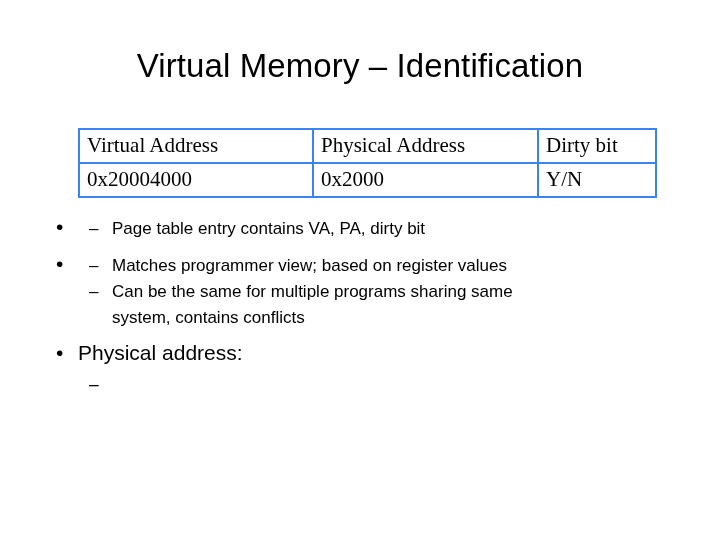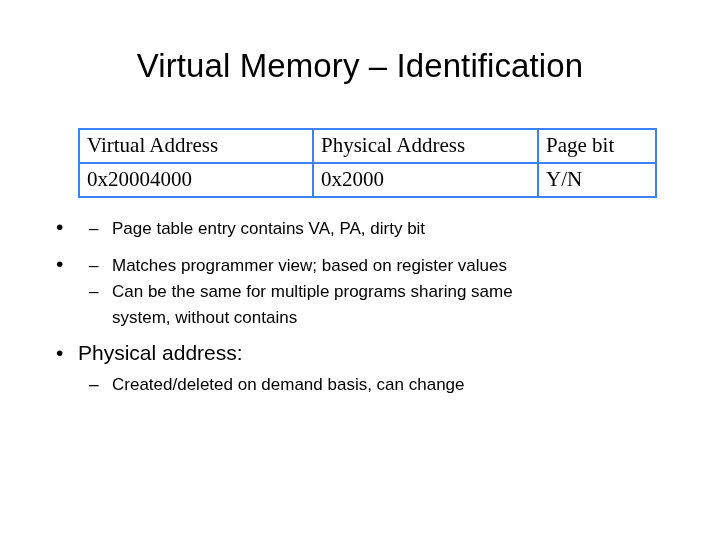--- a/index.html
+++ b/index.html
@@ -120,21 +120,21 @@
   <table class="pte-table">
     <colgroup>
       <col class="col-va">
       <col class="col-pa">
       <col class="col-dirty">
     </colgroup>
     <tbody>
       <tr>
         <td>Virtual Address</td>
         <td>Physical Address</td>
-        <td>Page bit</td>
+        <td>Dirty bit</td>
       </tr>
       <tr>
         <td>0x20004000</td>
         <td>0x2000</td>
         <td>Y/N</td>
       </tr>
     </tbody>
   </table>
 
   <div class="body-block">
@@ -156,32 +156,31 @@
     <div class="gap-sm"></div>
     <div class="bullet-l2">
       <span class="marker">–</span>
       <span>Matches programmer view; based on register values</span>
     </div>
     <div class="bullet-l2">
       <span class="marker">–</span>
       <span>Can be the same for multiple programs sharing same</span>
     </div>
     <div class="bullet-l2 wrap-line">
-      <span>system, without contains</span>
+      <span>system, contains conflicts</span>
     </div>
 
     <div class="gap-md"></div>
 
     <div class="bullet-l1">
       <span class="marker">•</span>
       <span>Physical address:</span>
     </div>
     <div class="gap-sm"></div>
     <div class="bullet-l2">
       <span class="marker">–</span>
     </div>
     <div class="bullet-l2">
       <span class="marker">–</span>
-      <span>Created/deleted on demand basis, can change</span>
     </div>
 
   </div>
 </div>
 
 </body></html>

